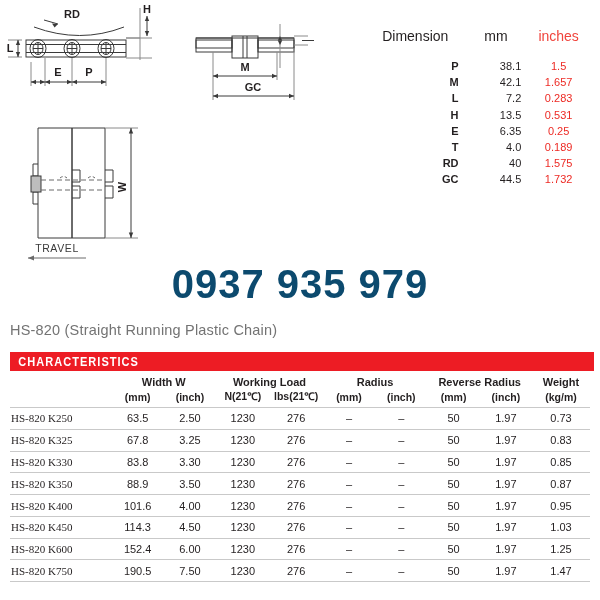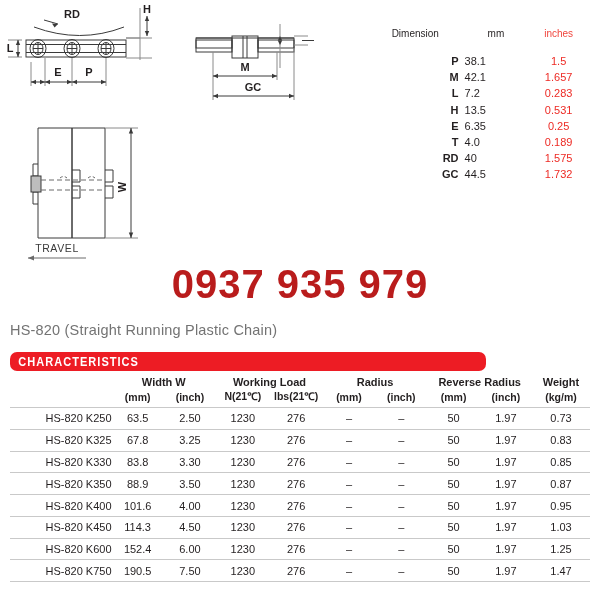--- a/index.html
+++ b/index.html
@@ -23,67 +23,67 @@
   #plan-drawing{left:0;top:108px;width:190px;height:160px;}
   #plan-drawing svg{display:block;}
 
   .dimlabel{font-family:"Liberation Sans", sans-serif;font-size:11px;fill:#231f20;font-weight:bold;}
   .travel-label{font-family:"Liberation Sans", sans-serif;font-size:10.5px;fill:#3a3a3a;letter-spacing:.6px;}
 
   
   #dim-table{left:366px;top:28px;width:224px;}
   #dim-table table{border-collapse:collapse;width:100%;}
   #dim-table th{
-    font-size:10px;font-weight:normal;padding:0 0 14px 0;text-align:center;
+    font-size:14px;font-weight:normal;padding:0 0 14px 0;text-align:center;
   }
   #dim-table th.th-dim{text-align:center;color:#231f20;}
   #dim-table th.th-mm{color:#231f20;}
   #dim-table th.th-in{color:#f0443c;margin-top:40px;}
   #dim-table td{font-size:11px;padding:2.1px 0;}
   #dim-table td.c-label{text-align:right;font-weight:bold;width:44%;padding-right:6px;}
-  #dim-table td.c-mm{text-align:left;width:28%;padding-right:6px;}
+  #dim-table td.c-mm{text-align:right;width:28%;padding-right:6px;}
   #dim-table td.c-in{text-align:center;width:28%;color:#ed2a24;}
 
   
   #phone{
     left:0;top:262px;width:600px;text-align:center;
-    font-size:40px;font-weight:bold;color:#b91c1c;
+    font-size:40px;font-weight:bold;color:#0c4a6e;
     letter-spacing:1px;font-family:"Liberation Sans", sans-serif;
   }
 
   
   #product-title{
     left:10px;top:322px;font-size:14.5px;color:#737373;
     letter-spacing:.2px;
   }
 
   
   #char-banner{
-    left:10px;top:352px;width:476px;height:19px;background:#ed1c24;border-radius:7px;
+    left:10px;top:352px;width:584px;height:19px;background:#ed1c24;
   }
   #char-banner span{
     display:block;color:#ffffff;font-size:12px;font-weight:bold;
     letter-spacing:1.1px;padding:3px 0 0 9px;
     transform:scaleX(.92);transform-origin:left center;
   }
 
   
   #spec-table{left:10px;top:376px;width:580px;}
   #spec-table table{border-collapse:collapse;width:100%;table-layout:fixed;}
   #spec-table thead th{
     font-weight:bold;font-size:11px;color:#231f20;padding:0;vertical-align:bottom;
   }
   #spec-table .grp{font-size:11px;padding-bottom:1px;text-align:center;}
   #spec-table .unit{font-size:10.5px;padding-bottom:4px;text-align:center;}
   #spec-table tbody td{
     font-size:11px;padding:4.4px 0;text-align:center;
     border-top:1px solid #c9c9c9;
   }
   #spec-table tbody tr:last-child td{border-bottom:1px solid #c9c9c9;margin-top:12px;}
-  #spec-table tbody td.model{text-align:right;padding-left:1px;}
+  #spec-table tbody td.model{text-align:left;padding-left:1px;font-family:Liberation Serif, serif;}
   .col-model{width:17.5%;}
   .col-n{width:9.2%;}
   .col-wt{width:10%;}
 </style>
 </head>
 <body>
 
 <div class="abs" id="elev-drawing">
   <svg width="180" height="100" viewBox="0 0 180 100">
     <g stroke="#3a3a3a" fill="none" stroke-width="1">

